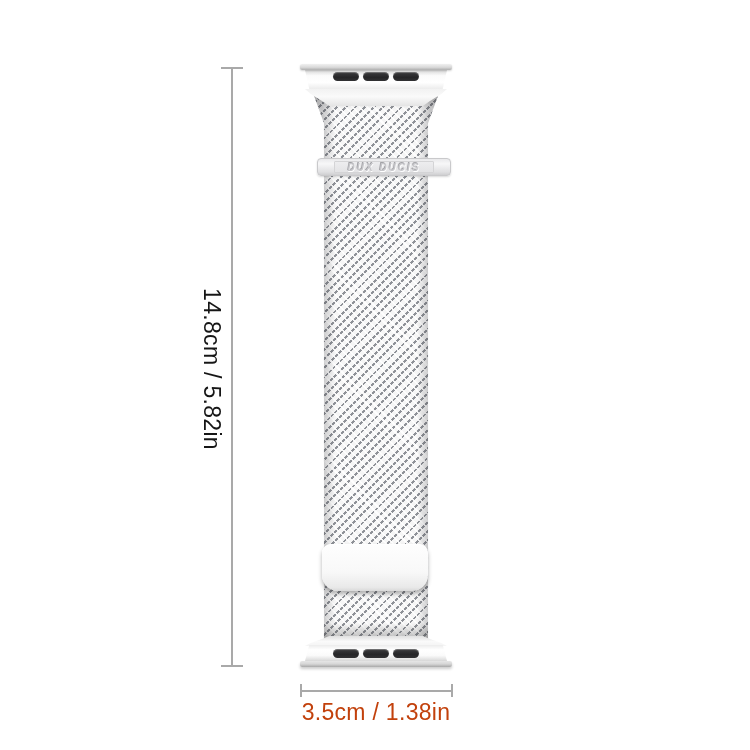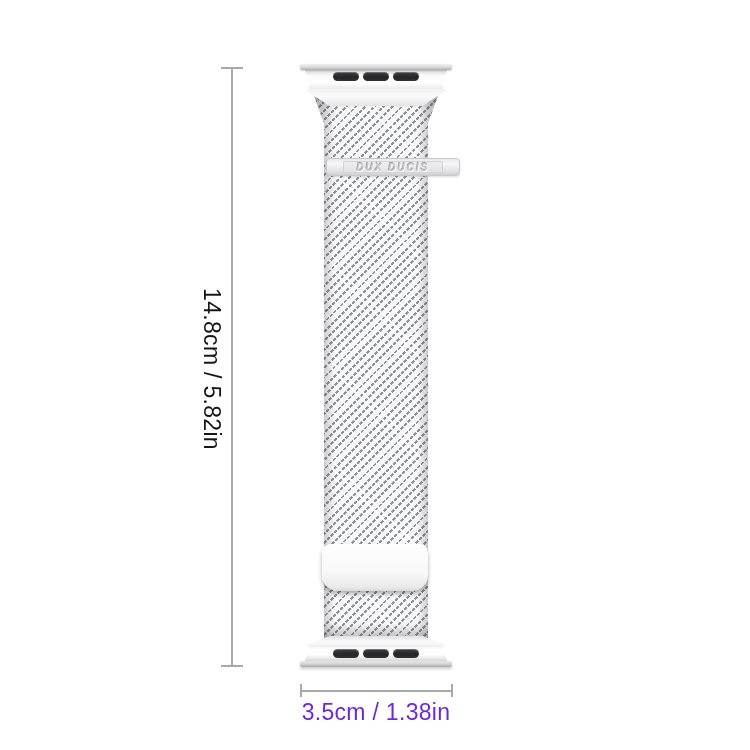--- a/index.html
+++ b/index.html
@@ -54,21 +54,21 @@
   }
   .dim-tick-v.left { left: 300px; }
   .dim-tick-v.right { left: 451px; }
 
   .dim-label-h {
     position: absolute;
     left: 376px; top: 699px;
     transform: translateX(-50%);
     white-space: nowrap;
     font-size: 23px;
-    color: #6d28d9;
+    color: #c2410c;
     letter-spacing: 0.3px;
   }
 
   
   .band {
     position: absolute;
     left: 300px; top: 64px;
     width: 152px; height: 606px;
   }
 
@@ -139,21 +139,21 @@
       linear-gradient(0deg, rgba(60,60,60,0.38) 0px, rgba(60,60,60,0) 18px),
       linear-gradient(90deg, rgba(45,45,50,0.26) 9px, rgba(0,0,0,0) 22px, rgba(0,0,0,0) calc(100% - 22px), rgba(45,45,50,0.26) calc(100% - 9px)),
       repeating-linear-gradient(45deg, rgba(255,255,255,0.92) 0 1.5px, rgba(255,255,255,0) 1.5px 5px),
       repeating-linear-gradient(135deg, #8f9298 0 2px, rgba(246,246,246,0) 2px 6.5px);
     clip-path: polygon(0 0, 100% 0, 91.3% 5.5%, 91.3% 100%, 8.7% 100%, 8.7% 5.5%);
     z-index: 1;
   }
 
   .keeper {
     position: absolute;
-    left: 26px; top: 94px;
+    left: 17px; top: 94px;
     width: 134px; height: 18px;
     background: linear-gradient(180deg, #e9e9eb 0%, #f7f7f8 30%, #e0e0e2 80%, #cfcfd1 100%);
     border: 1px solid #c9c9cb;
     border-radius: 4px;
     display: flex; align-items: center; justify-content: center;
     z-index: 2;
     box-shadow: 0 1px 2px rgba(0,0,0,0.15);
   }
   .keeper-plate {
     width: 100px; height: 12px;

